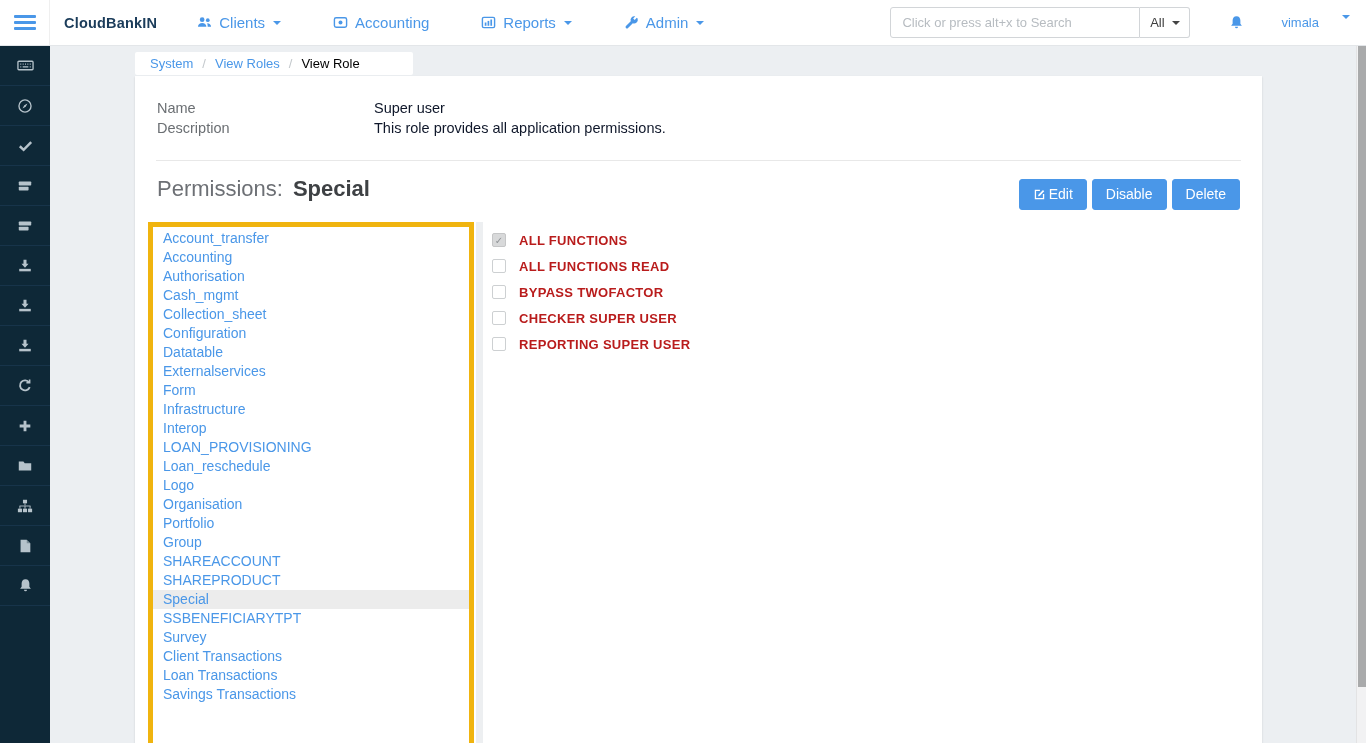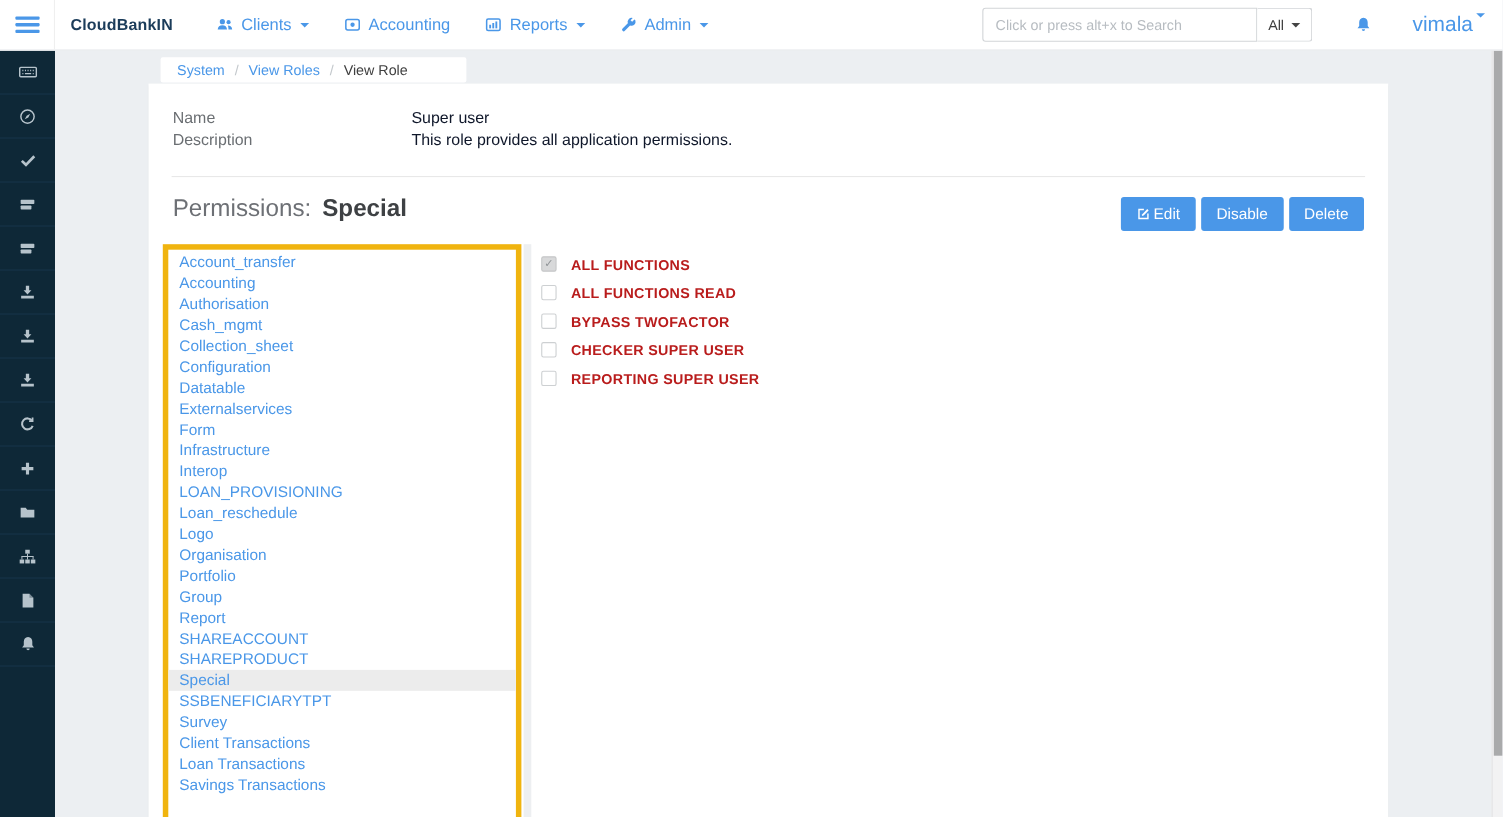--- a/index.html
+++ b/index.html
@@ -17,21 +17,21 @@
     background:#fff; border-bottom:1px solid #e3e6e9;
     display:flex; align-items:center; z-index:10;
   }
   .hamburger {
     width:50px; height:45px; display:flex; flex-direction:column;
     justify-content:center; align-items:center; gap:3px;
     border-right:1px solid #efefef; cursor:pointer; flex:0 0 auto;
   }
   .hamburger span { width:22px; height:3px; background:var(--accent); border-radius:1px; }
   .logo { color:#1b3c5a; font-weight:bold; font-size:14.5px; margin:0 40px 0 14px; letter-spacing:.2px; }
-  .nav-menu { display:flex; gap:32px; }
+  .nav-menu { display:flex; gap:52px; }
   .nav-item { display:flex; align-items:center; gap:7px; color:var(--accent); font-size:15px; cursor:pointer; }
   .nav-item .icon { display:flex; align-items:center; }
   .caret {
     width:0; height:0; display:inline-block; margin-left:1px;
     border-left:4px solid transparent; border-right:4px solid transparent;
     border-top:4px solid currentColor;
   }
   .nav-right { margin-left:auto; display:flex; align-items:center; margin-right:16px; }
   .search-group { display:flex; align-items:stretch; }
   .search-input {
@@ -41,43 +41,43 @@
   }
   .search-input::placeholder { color:#b7bcc1; }
   .filter-btn {
     height:31px; min-width:50px; padding:0 9px; background:#fff;
     border:1px solid #d2d5d8; border-left:none; border-radius:0 3px 3px 0;
     display:flex; align-items:center; justify-content:center; gap:6px;
     font-size:13px; color:#3d3d3d; cursor:pointer;
   }
   .filter-btn .caret { border-top-color:#444; }
   .nav-bell { color:var(--accent); margin:0 36px 0 38px; cursor:pointer; display:flex; }
-  .user-menu { display:flex; align-items:flex-start; gap:2px; color:var(--accent); font-size:19px; cursor:pointer; }
+  .user-menu { display:flex; align-items:flex-start; gap:22px; color:var(--accent); font-size:13px; cursor:pointer; }
 
   
   .sidebar { position:absolute; top:46px; left:0; width:50px; bottom:0; background:#0e2837; z-index:9; }
   .side-item {
     height:40px; display:flex; align-items:center; justify-content:center;
     color:#b6c3cb; border-bottom:1px solid #17344a; cursor:pointer;
   }
 
   
   .page-scrollbar { position:absolute; top:46px; right:0; width:10px; bottom:0; background:#f2f2f3; border-left:1px solid #e3e3e4; }
   .page-scroll-thumb { position:absolute; top:0; left:1px; width:8px; height:92%; background:#a9aaab; }
 
   
   .main { position:absolute; left:50px; top:46px; right:10px; bottom:0; }
   .breadcrumb {
-    position:absolute; left:96px; top:6px; min-width:278px; height:23px;
+    position:absolute; left:85px; top:6px; min-width:278px; height:23px;
     background:#fff; border-radius:2px; padding:4px 15px;
     display:flex; align-items:center; gap:9px; font-size:13px;
   }
   .crumb-link { color:var(--accent); cursor:pointer; }
   .crumb-sep { color:#c3c8cc; }
-  .crumb-current { color:#404040; }
+  .crumb-current { color:#000000; }
 
   .card {
     position:absolute; left:85px; top:30px; width:1127px; bottom:-12px;
     background:#fff; box-shadow:0 1px 2px rgba(0,0,0,.13);
     padding:23px 22px 0 22px;
   }
   .meta-row { display:flex; font-size:14.5px; line-height:19.5px; }
   .meta-label { width:217px; color:#6b6f73; }
   .meta-value { color:#0f172a; }
 
@@ -372,21 +372,20 @@
           <div class="perm-item">Externalservices</div>
           <div class="perm-item">Form</div>
           <div class="perm-item">Infrastructure</div>
           <div class="perm-item">Interop</div>
           <div class="perm-item">LOAN_PROVISIONING</div>
           <div class="perm-item">Loan_reschedule</div>
           <div class="perm-item">Logo</div>
           <div class="perm-item">Organisation</div>
           <div class="perm-item">Portfolio</div>
           <div class="perm-item">Group</div>
-          <div class="perm-item">Report</div>
           <div class="perm-item">SHAREACCOUNT</div>
           <div class="perm-item">SHAREPRODUCT</div>
           <div class="perm-item selected">Special</div>
           <div class="perm-item">SSBENEFICIARYTPT</div>
           <div class="perm-item">Survey</div>
           <div class="perm-item">Client Transactions</div>
           <div class="perm-item">Loan Transactions</div>
           <div class="perm-item">Savings Transactions</div>
         </div>
       <div class="list-scroll"></div>

